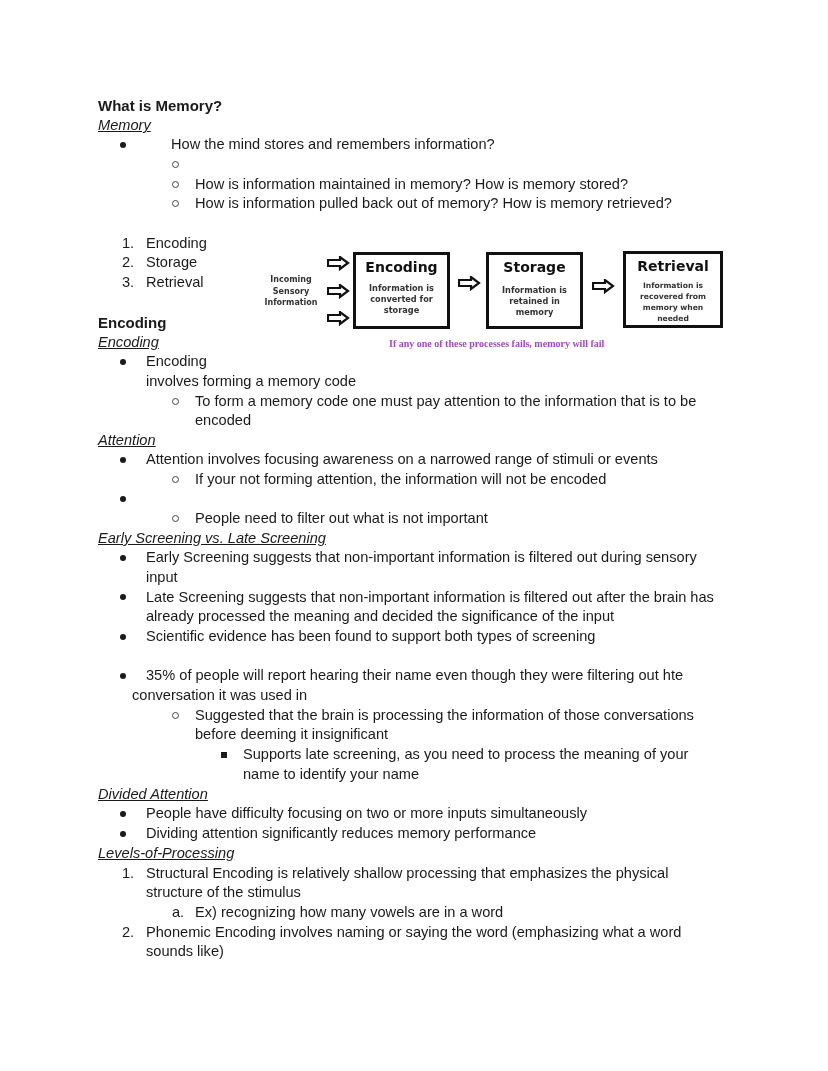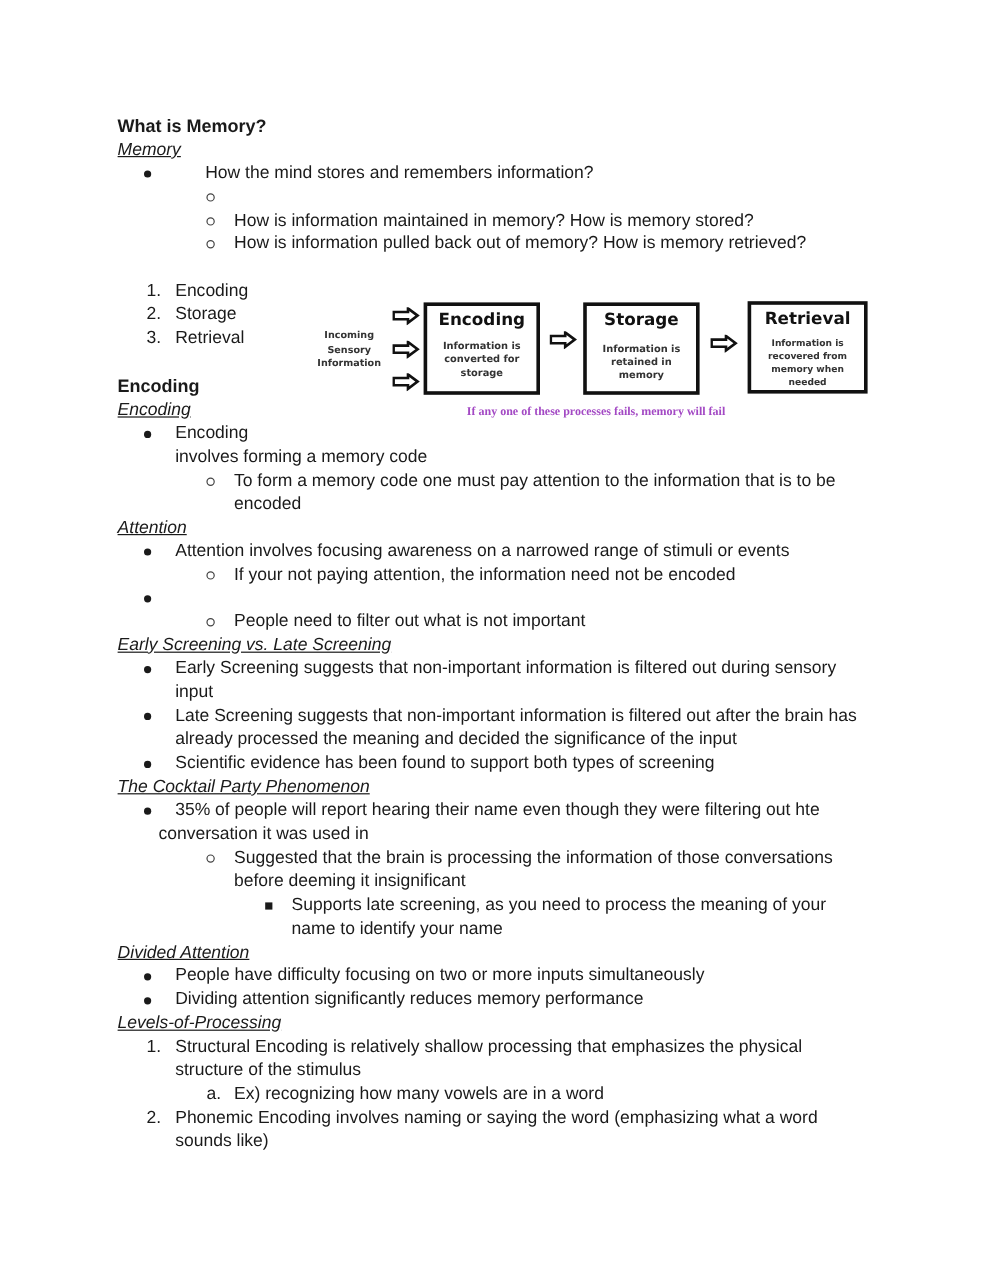--- a/index.html
+++ b/index.html
@@ -114,36 +114,35 @@
   <div class="line" style="left:146px; top:352px;">Encoding</div>
   <div class="line" style="left:146px; top:372px;">involves forming a memory code</div>
   <span class="circ" style="left:172px; top:398px;"></span>
   <div class="line" style="left:195px; top:392px;">To form a memory code one must pay attention to the information that is to be</div>
   <div class="line" style="left:195px; top:411px;">encoded</div>
 
   <div class="line h-ital" style="left:98px; top:431px;">Attention</div>
   <span class="dot" style="left:120px; top:457px;"></span>
   <div class="line" style="left:146px; top:450px;">Attention involves focusing awareness on a narrowed range of stimuli or events</div>
   <span class="circ" style="left:172px; top:476px;"></span>
-  <div class="line" style="left:195px; top:470px;">If your not paying attention, the information need not be encoded</div>
+  <div class="line" style="left:195px; top:470px;">If your not forming attention, the information will not be encoded</div>
   <span class="dot" style="left:120px; top:496px;"></span>
   <span class="circ" style="left:172px; top:515px;"></span>
   <div class="line" style="left:195px; top:509px;">People need to filter out what is not important</div>
 
   <div class="line h-ital" style="left:98px; top:529px;">Early Screening vs. Late Screening</div>
   <span class="dot" style="left:120px; top:555px;"></span>
   <div class="line" style="left:146px; top:548px;">Early Screening suggests that non-important information is filtered out during sensory</div>
   <div class="line" style="left:146px; top:568px;">input</div>
   <span class="dot" style="left:120px; top:594px;"></span>
   <div class="line" style="left:146px; top:588px;">Late Screening suggests that non-important information is filtered out after the brain has</div>
   <div class="line" style="left:146px; top:607px;">already processed the meaning and decided the significance of the input</div>
   <span class="dot" style="left:120px; top:634px;"></span>
   <div class="line" style="left:146px; top:627px;">Scientific evidence has been found to support both types of screening</div>
 
-  <div class="line h-ital" style="left:98px; top:647px;">The Cocktail Party Phenomenon</div>
   <span class="dot" style="left:120px; top:673px;"></span>
   <div class="line" style="left:146px; top:666px;">35% of people will report hearing their name even though they were filtering out hte</div>
   <div class="line" style="left:132px; top:686px;">conversation it was used in</div>
   <span class="circ" style="left:172px; top:712px;"></span>
   <div class="line" style="left:195px; top:706px;">Suggested that the brain is processing the information of those conversations</div>
   <div class="line" style="left:195px; top:725px;">before deeming it insignificant</div>
   <span class="sq" style="left:221px; top:752px;"></span>
   <div class="line" style="left:243px; top:745px;">Supports late screening, as you need to process the meaning of your</div>
   <div class="line" style="left:243px; top:765px;">name to identify your name</div>
 

